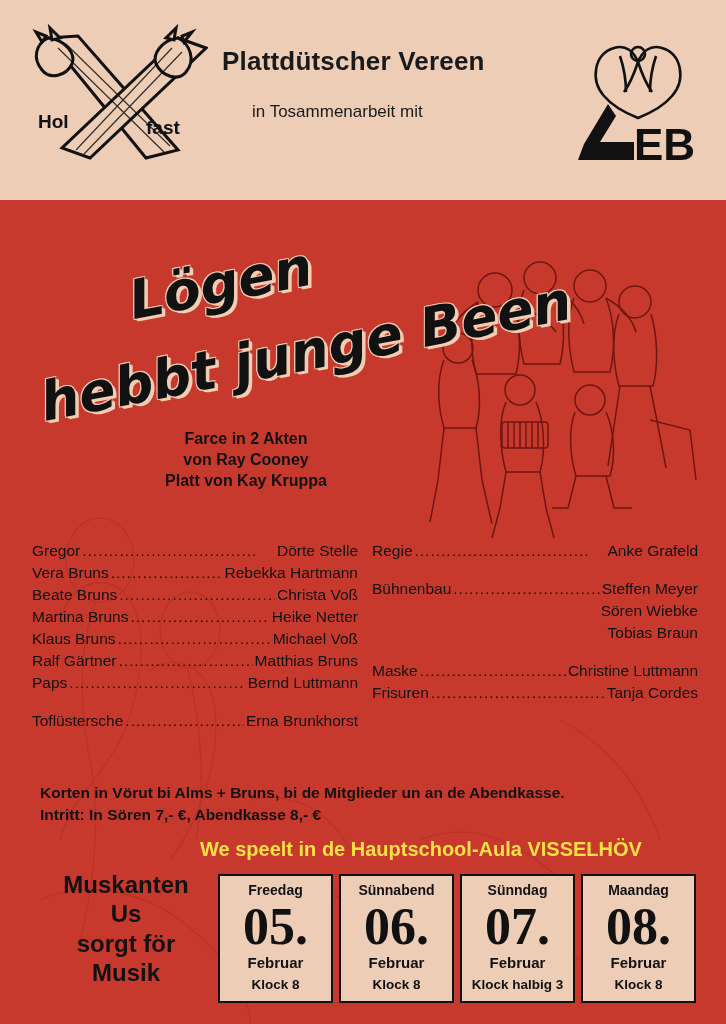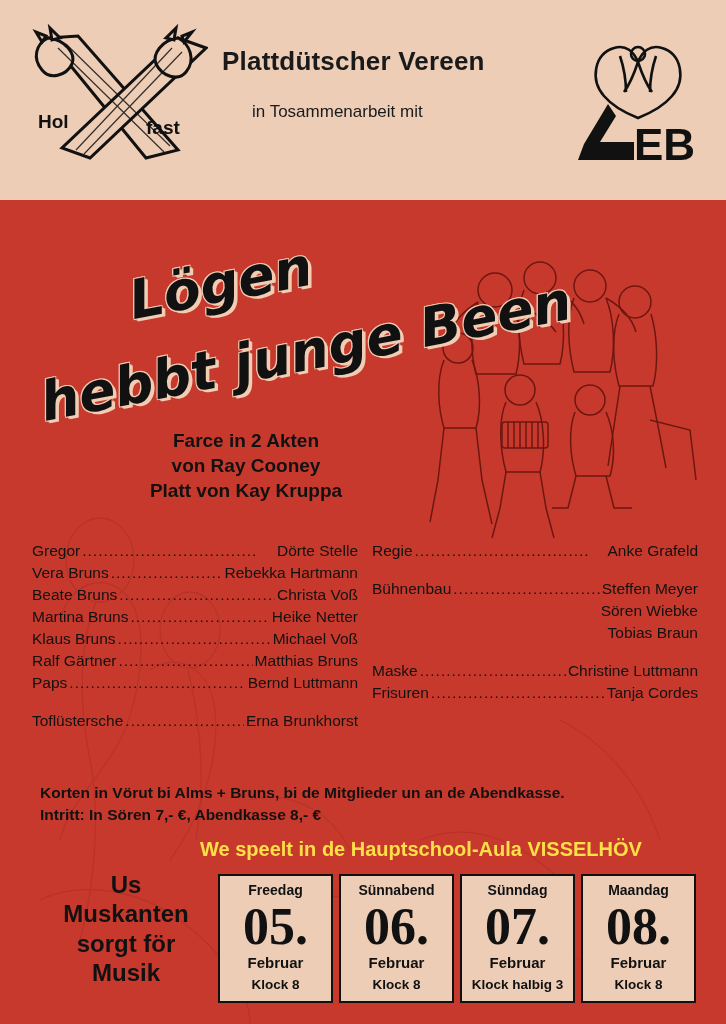--- a/index.html
+++ b/index.html
@@ -108,21 +108,21 @@
 
   
   .subtitle {
     position: absolute;
     left: 96px;
     top: 428px;
     width: 300px;
     text-align: center;
     color: #111;
     font-weight: bold;
-    font-size: 19px;
+    font-size: 16px;
     line-height: 1.32;
   }
 
   
   .cast {
     position: absolute;
     top: 540px;
     left: 32px;
     width: 666px;
     display: flex;
@@ -432,22 +432,22 @@
   </div>
 
   <div class="tickets">
     <div>Korten in Vörut bi Alms + Bruns, bi de Mitglieder un an de Abendkasse.</div>
     <div>Intritt: In Sören 7,- €, Abendkasse 8,- €</div>
   </div>
 
   <div class="venue">We speelt in de Hauptschool-Aula VISSELHÖV</div>
 
   <div class="music">
+    <div>Muskanten</div>
     <div>Us</div>
-    <div>Muskanten</div>
     <div>sorgt för</div>
     <div>Musik</div>
   </div>
 
   <div class="dates">
     <div class="date-card">
       <div class="dow">Freedag</div>
       <div class="day">05.</div>
       <div class="month">Februar</div>
       <div class="time">Klock 8</div>

